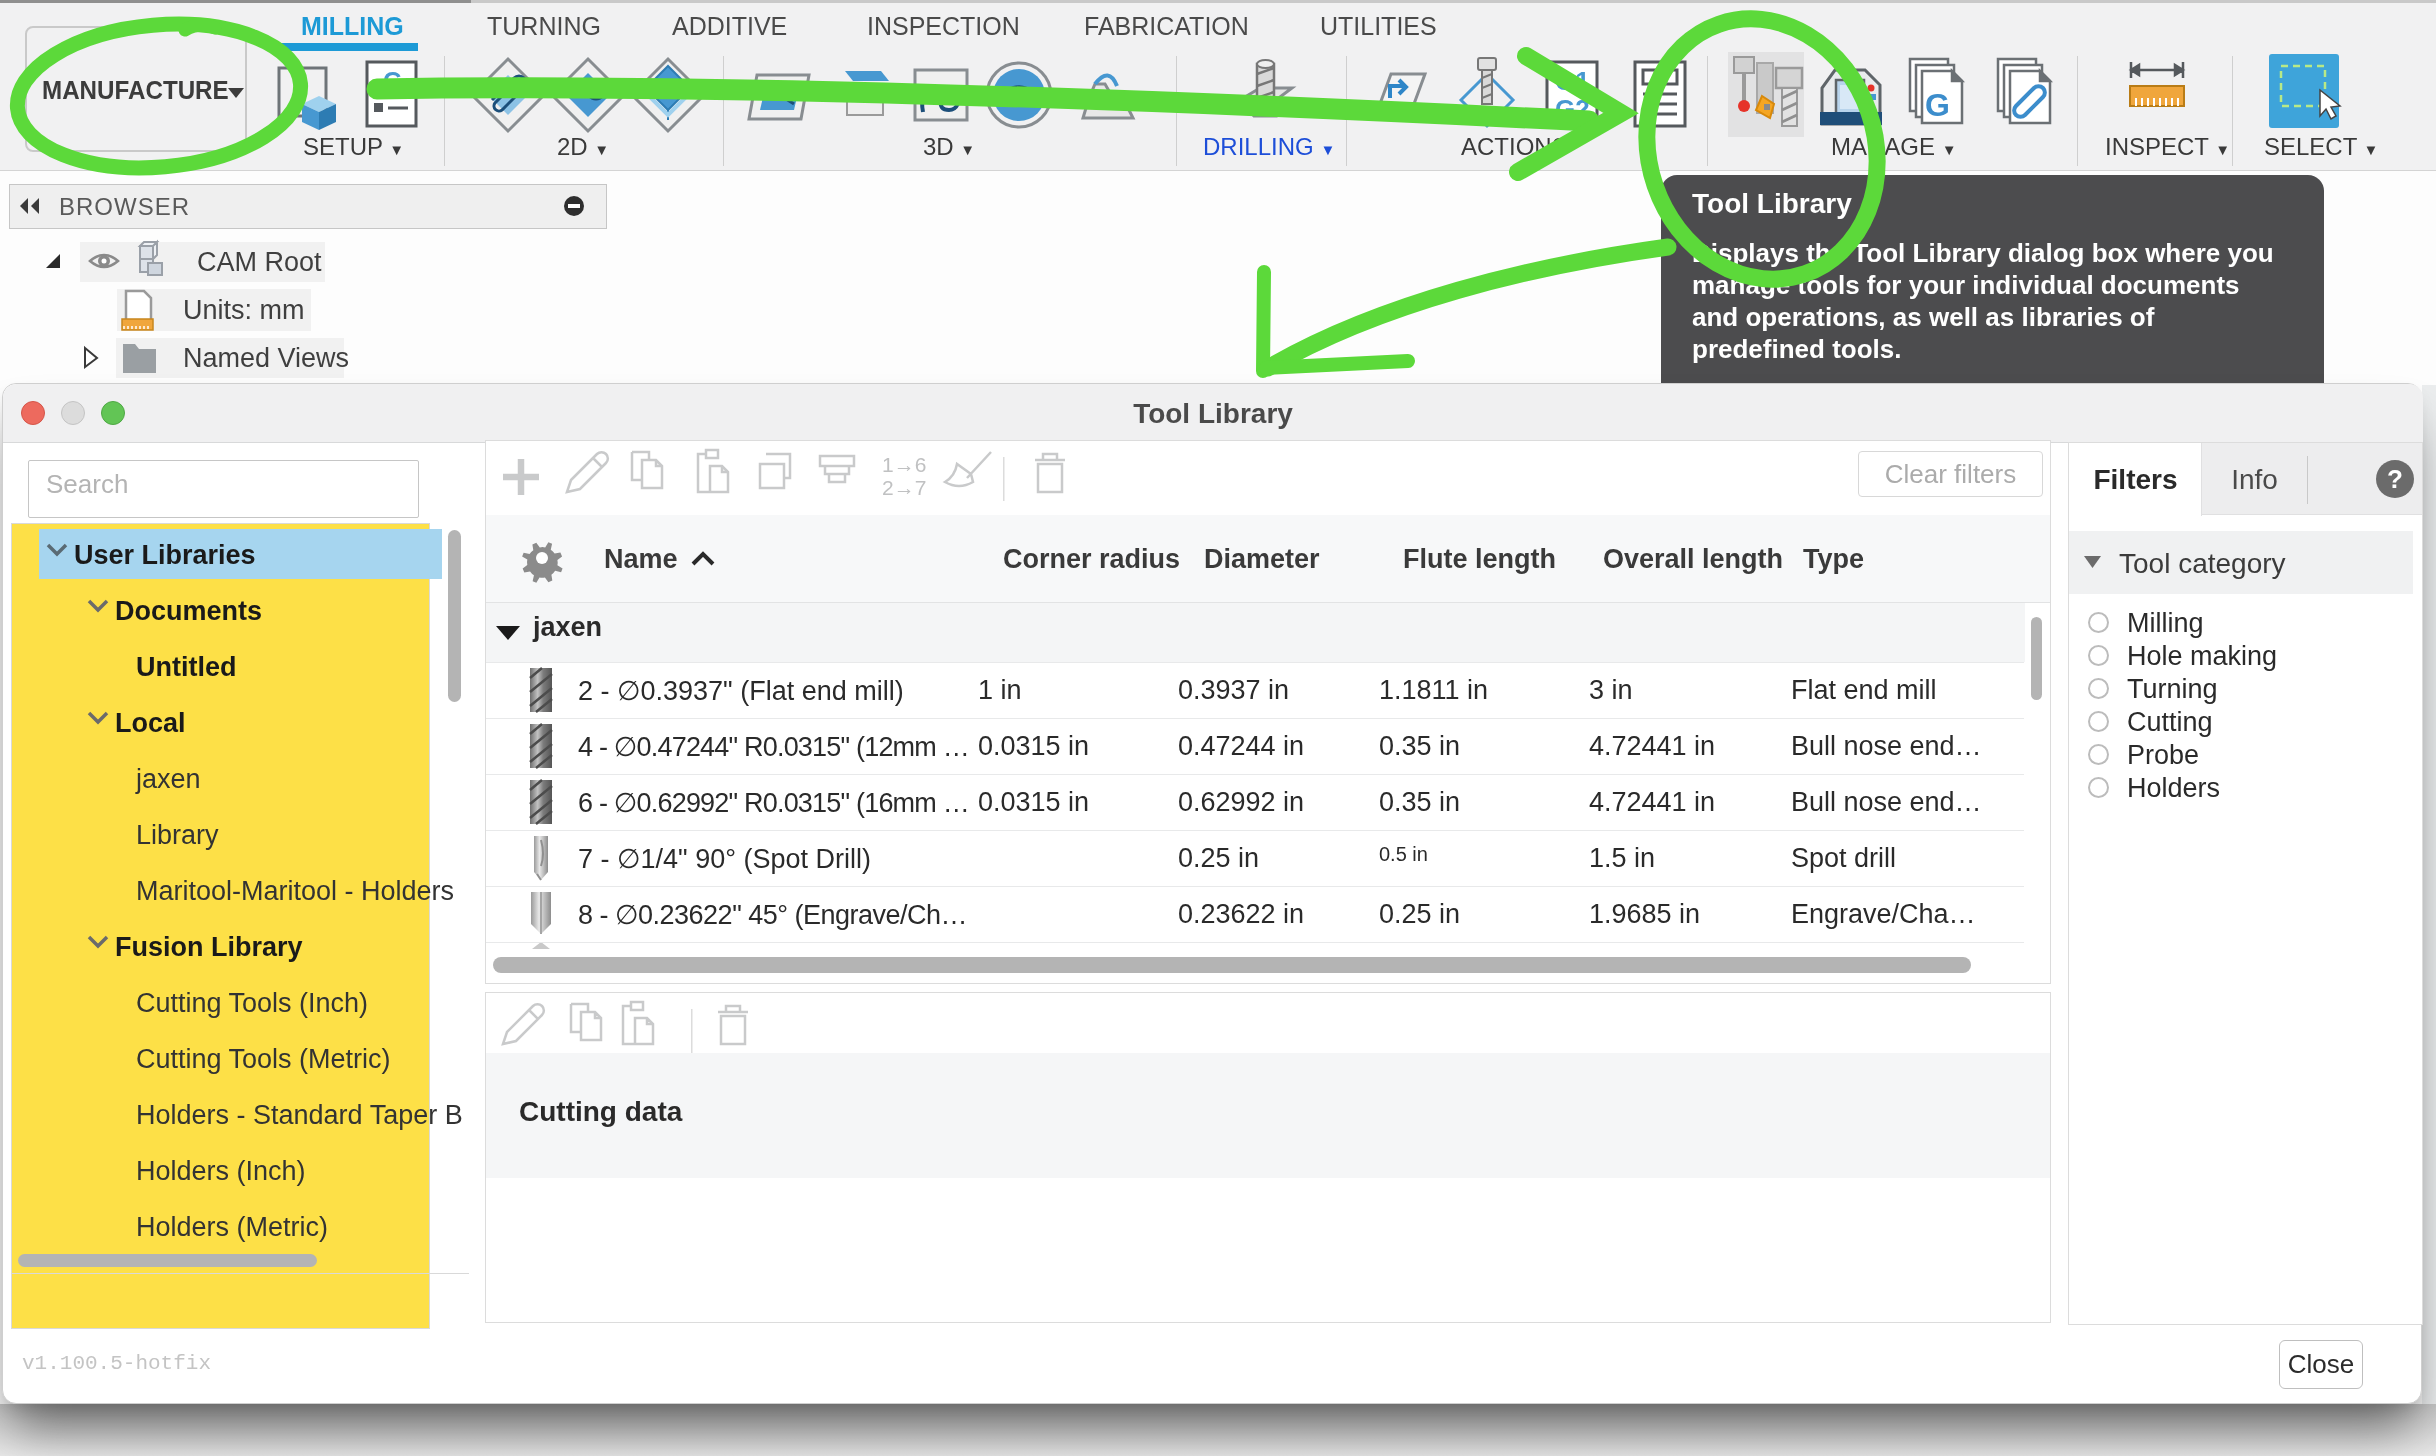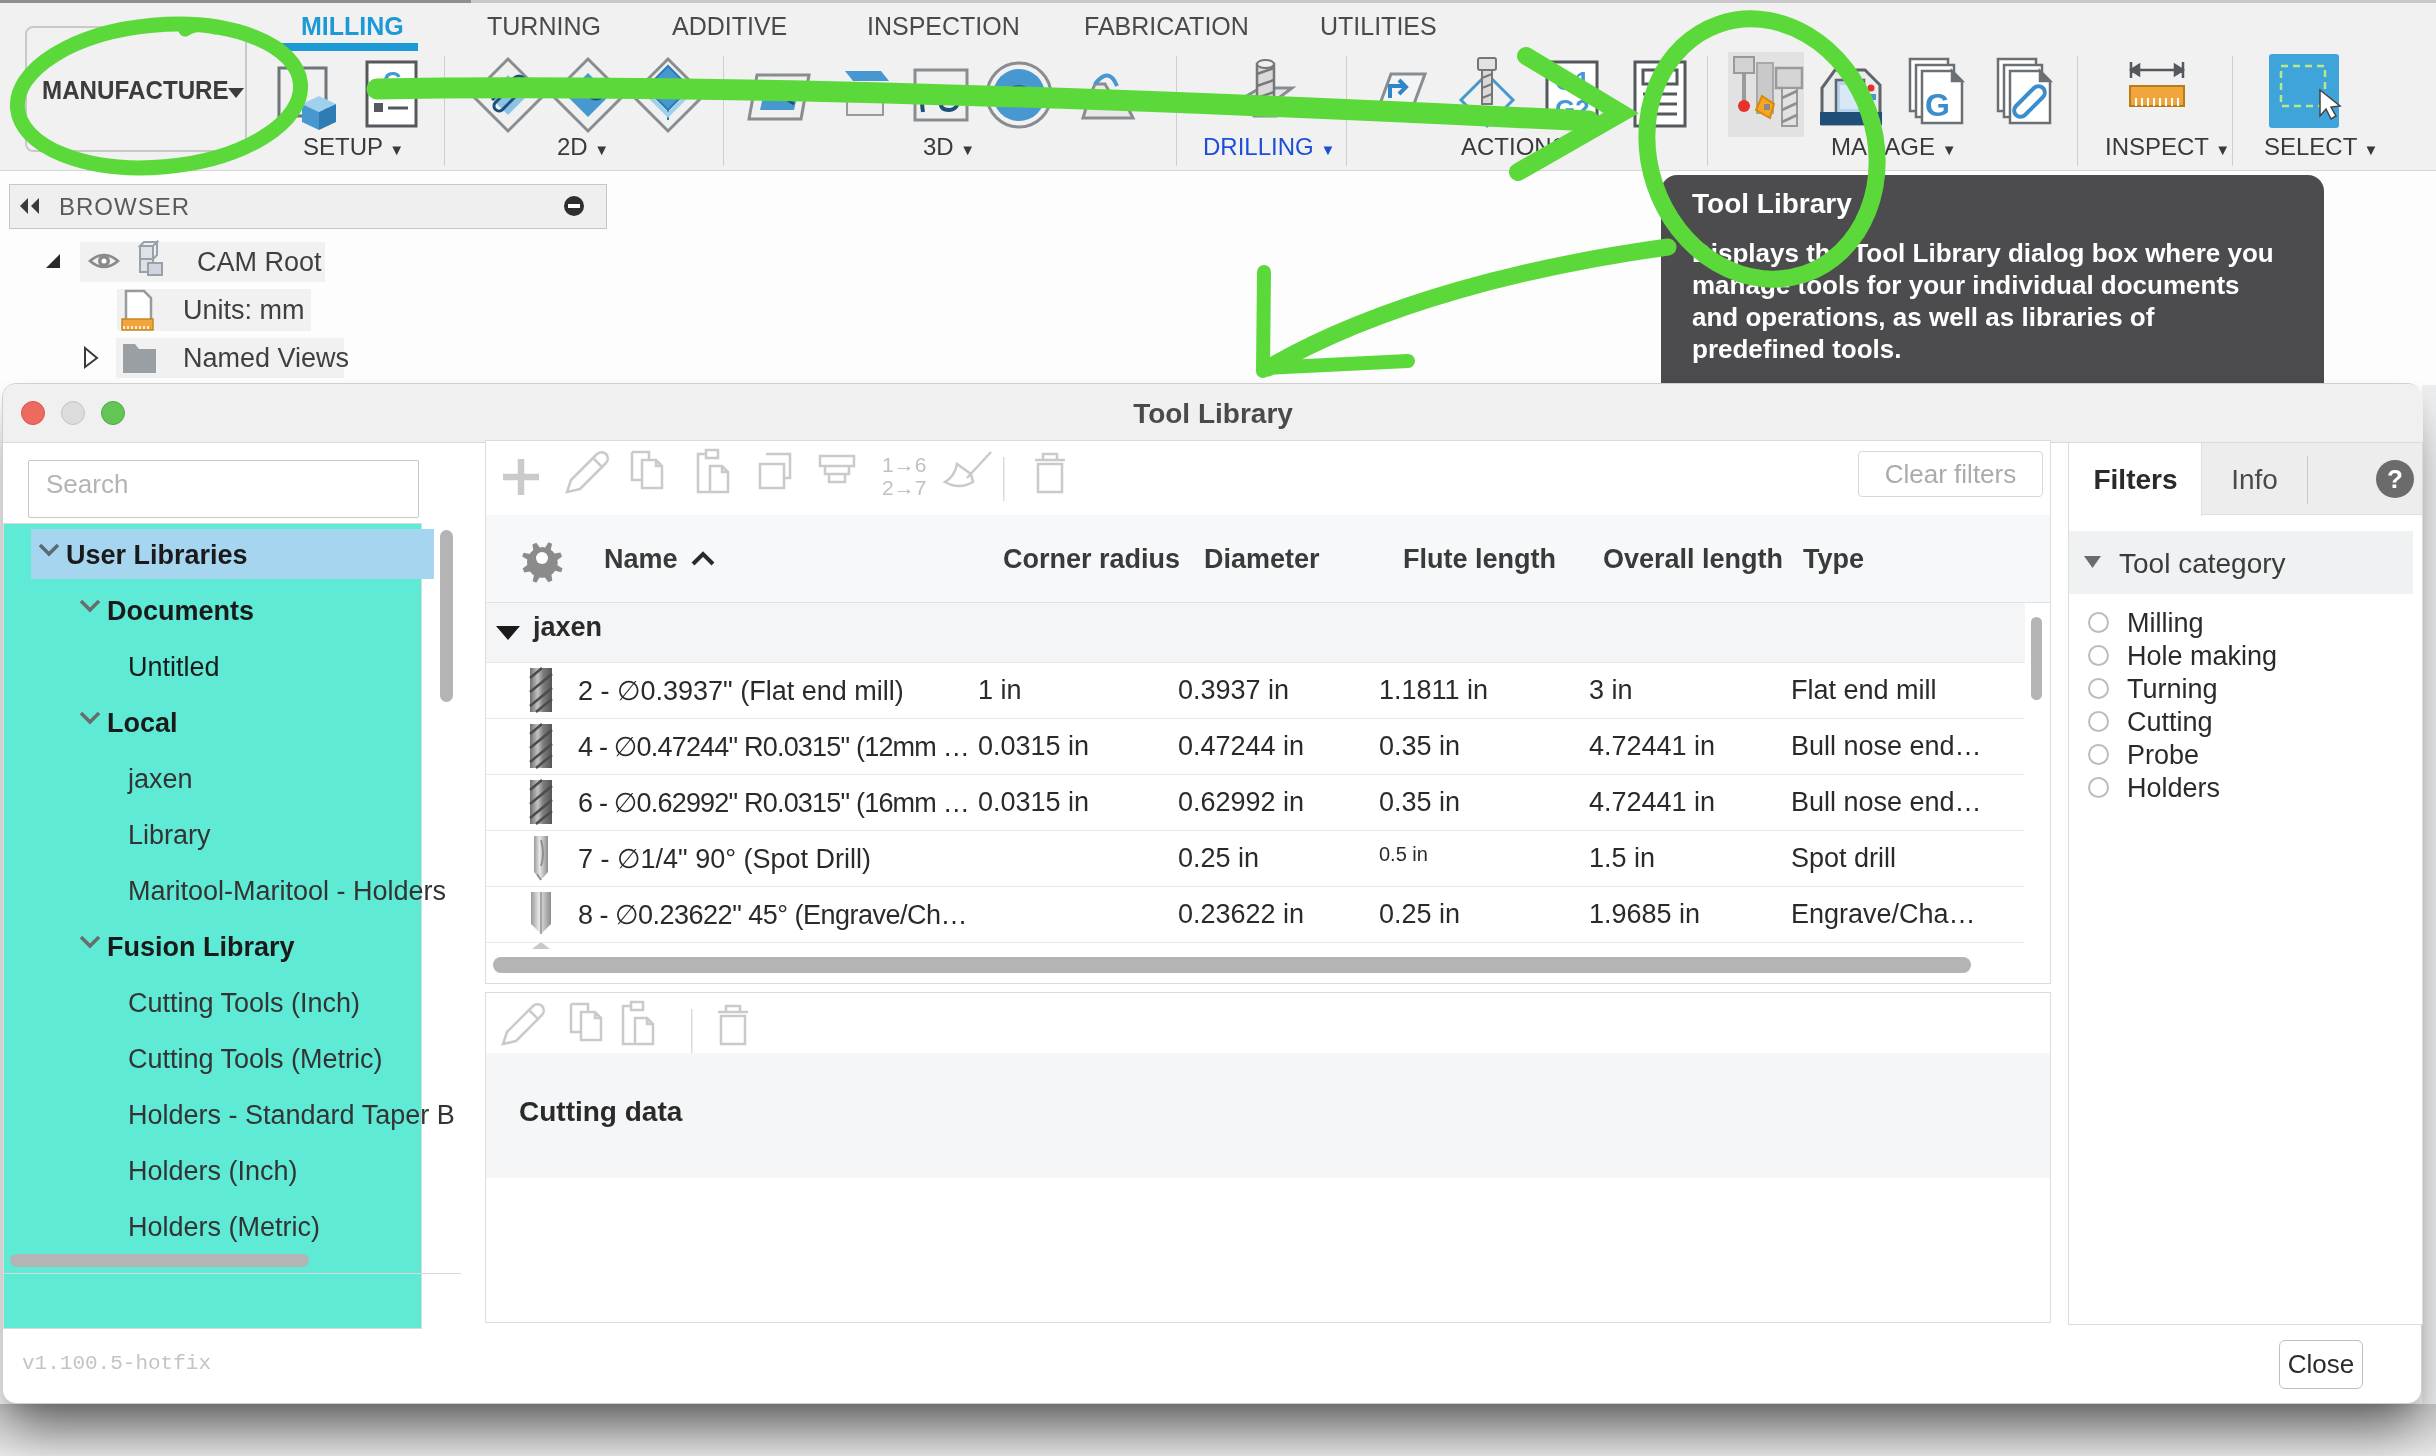--- a/index.html
+++ b/index.html
@@ -195,32 +195,32 @@
 
   <div class="abs" style="left:0;top:0;width:2420px;height:59px;background:#f0f0f1;border-bottom:1px solid #d8d9da;border-radius:14px 14px 0 0;"></div>
   <div class="abs" style="left:0;top:14px;width:2420px;text-align:center;font-size:28px;font-weight:bold;color:#4a4a4a;">Tool Library</div>
   <div class="abs" style="left:18px;top:17px;width:24px;height:24px;border-radius:50%;background:#ed6a5e;border:1px solid #d55549;"></div>
   <div class="abs" style="left:58px;top:17px;width:24px;height:24px;border-radius:50%;background:#dcdcdc;border:1px solid #c4c4c4;"></div>
   <div class="abs" style="left:98px;top:17px;width:24px;height:24px;border-radius:50%;background:#62c555;border:1px solid #4fa845;"></div>
 
   <div class="abs" style="left:25px;top:76px;width:391px;height:58px;border:1px solid #c6c6c6;border-radius:2px;">
     <div style="margin:8px 0 0 17px;font-size:26px;color:#b4b4b4;">Search</div>
   </div>
-  <div class="abs" style="left:0;top:139px;width:419px;height:806px;border:1px solid #d9d9d9;background:#5eead4;">
+  <div class="abs" style="left:8px;top:139px;width:419px;height:806px;border:1px solid #d9d9d9;background:#fde047;">
 
     <div class="abs" style="left:27px;top:5px;width:403px;height:50px;background:#a6d5ef;"></div>
     <svg class="abs" style="left:34px;top:19px;" width="22" height="14" viewBox="0 0 22 14">
         <path d="M2 2 L11 11 L20 2" fill="none" stroke="#5a6b74" stroke-width="3.5"></path>
       </svg>
     <div class="abs" style="left:62px;top:16px;font-size:27px;font-weight:bold;color:#1a1a1a;">User Libraries</div>
     <svg class="abs" style="left:75px;top:75px;" width="22" height="14" viewBox="0 0 22 14">
         <path d="M2 2 L11 11 L20 2" fill="none" stroke="#6b6b6b" stroke-width="3.5"></path>
       </svg>
     <div class="abs" style="left:103px;top:72px;font-size:27px;font-weight:bold;color:#1a1a1a;">Documents</div>
-    <div class="abs" style="left:124px;top:128px;font-size:27px;font-weight:normal;color:#1a1a1a;">Untitled</div>
+    <div class="abs" style="left:124px;top:128px;font-size:27px;font-weight:bold;color:#1a1a1a;">Untitled</div>
     <svg class="abs" style="left:75px;top:187px;" width="22" height="14" viewBox="0 0 22 14">
         <path d="M2 2 L11 11 L20 2" fill="none" stroke="#6b6b6b" stroke-width="3.5"></path>
       </svg>
     <div class="abs" style="left:103px;top:184px;font-size:27px;font-weight:bold;color:#1a1a1a;">Local</div>
     <div class="abs" style="left:124px;top:240px;font-size:27px;color:#333;">jaxen</div>
     <div class="abs" style="left:124px;top:296px;font-size:27px;color:#333;">Library</div>
     <div class="abs" style="left:124px;top:352px;font-size:27px;color:#333;white-space:nowrap;overflow:hidden;width:330px;">Maritool-Maritool - Holders</div>
     <svg class="abs" style="left:75px;top:411px;" width="22" height="14" viewBox="0 0 22 14">
         <path d="M2 2 L11 11 L20 2" fill="none" stroke="#6b6b6b" stroke-width="3.5"></path>
       </svg>

